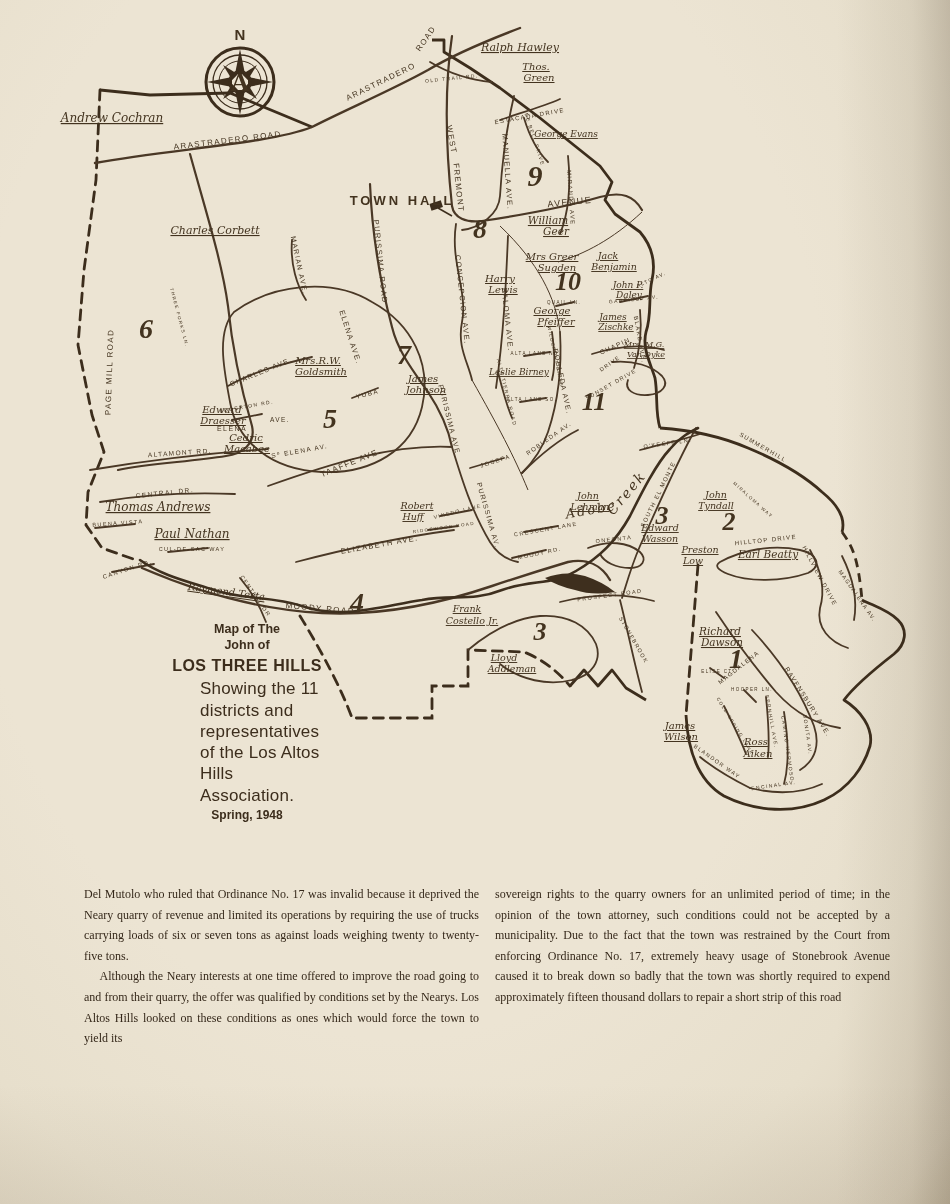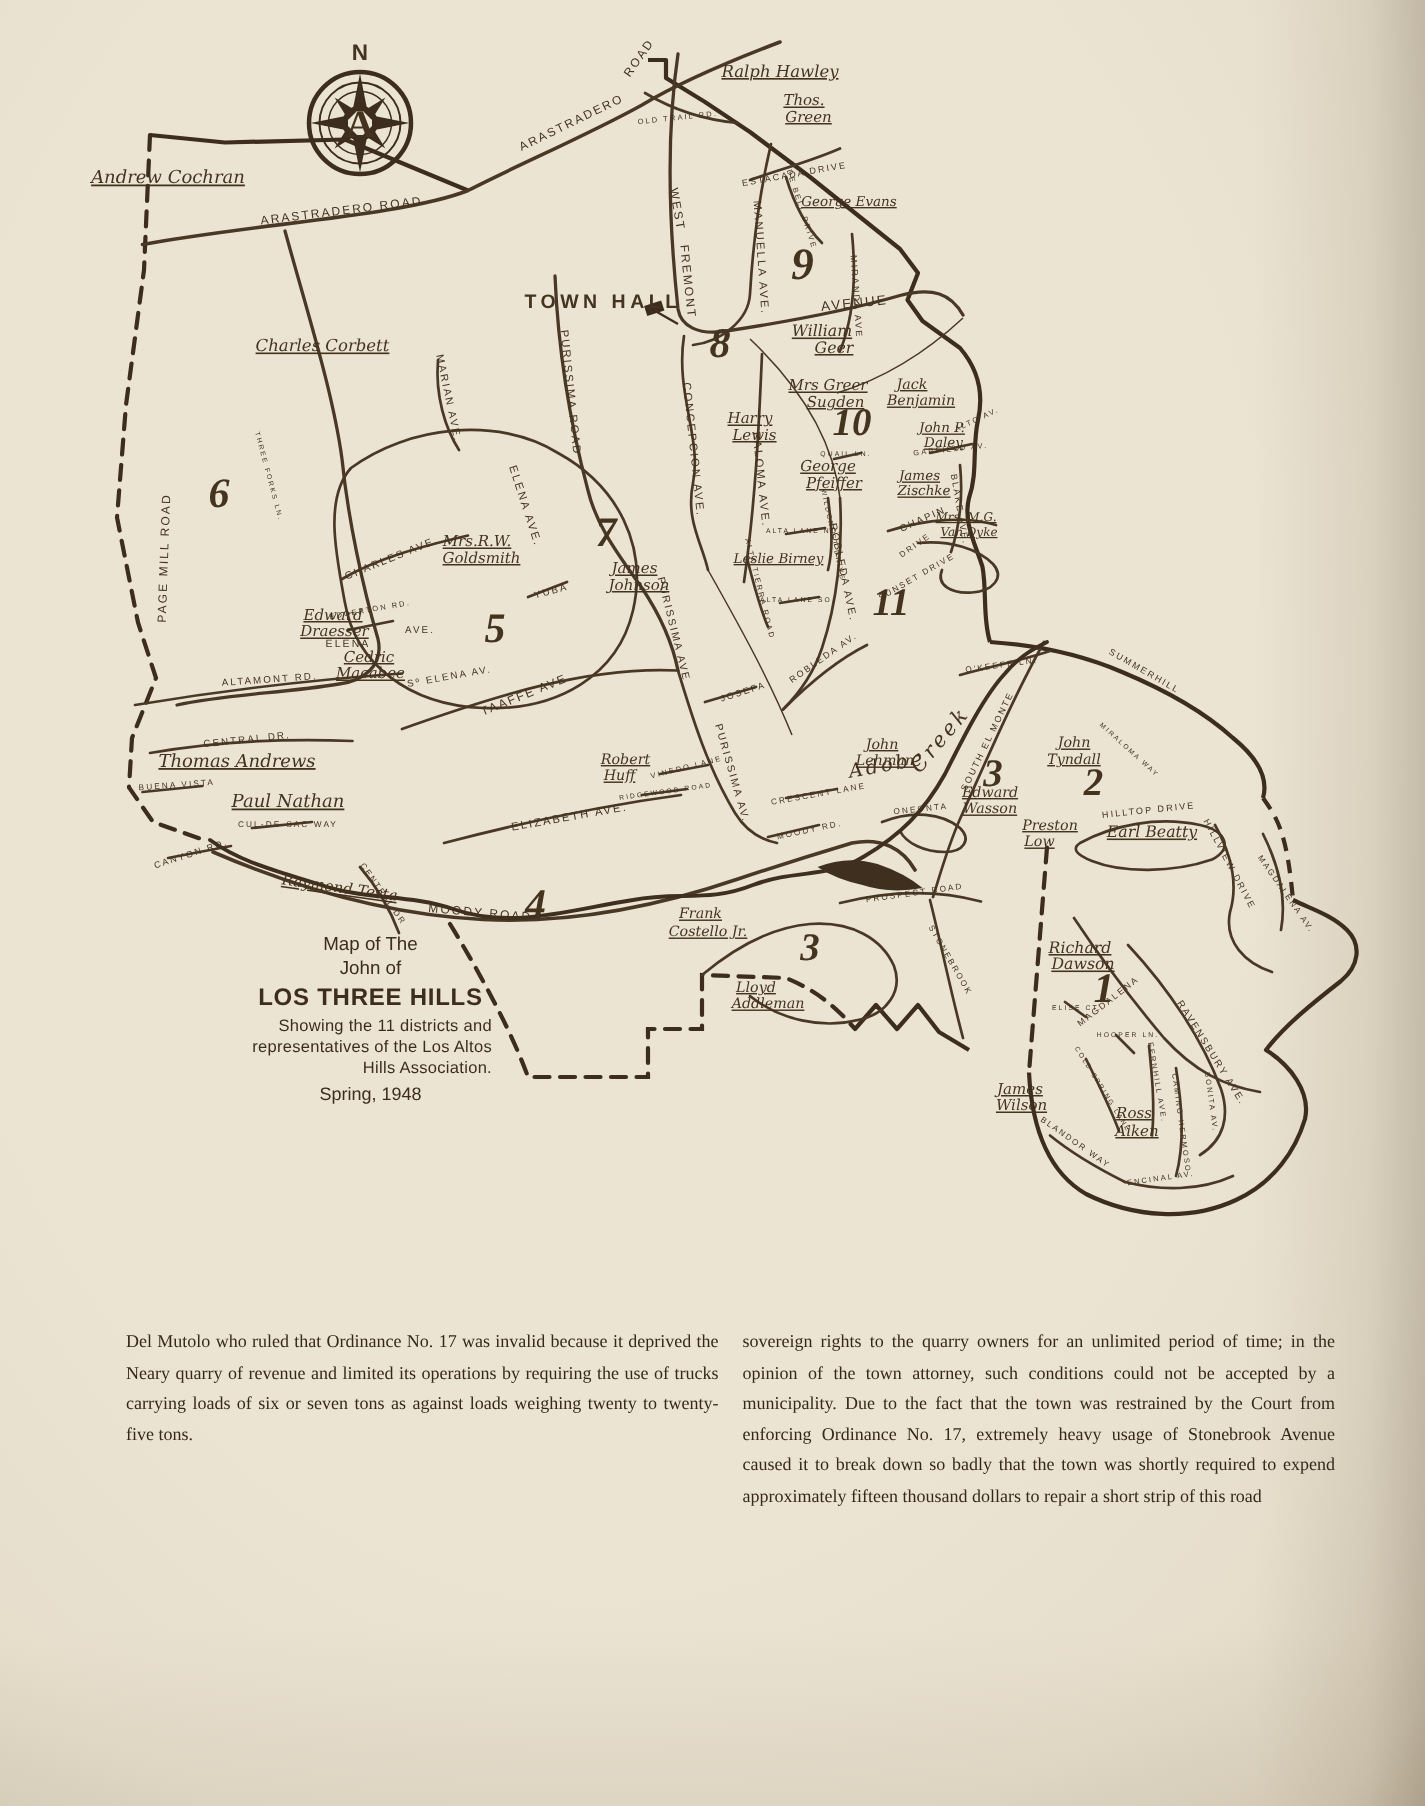--- a/index.html
+++ b/index.html
@@ -17,24 +17,24 @@
   .lbl-town{font-family:"Liberation Sans",sans-serif;letter-spacing:3px;text-anchor:middle;font-weight:bold;}
   .lbl-name{font-family:"DejaVu Serif",serif;font-style:italic;text-decoration:underline;text-anchor:middle;}
   .lbl-district{font-family:"Liberation Serif",serif;font-style:italic;font-weight:bold;text-anchor:middle;}
   .lbl-creek{font-family:"DejaVu Serif",serif;font-style:italic;text-anchor:middle;letter-spacing:2px;}
   .compass-n{font-family:"Liberation Sans",sans-serif;font-weight:bold;font-size:15px;text-anchor:middle;}
   .compass-a{font-family:"Liberation Serif",serif;font-weight:bold;font-size:26px;text-anchor:middle;}
   .legend{
     position:absolute;left:166px;top:622px;width:162px;
     font-family:"Liberation Sans",sans-serif;color:#3c2d1c;line-height:1.25;
   }
-  .legend .c{text-align:center;}
+  .legend .c{text-align:center;font-weight:bold;}
   .legend-line{font-size:12.5px;}
   .legend-title{font-size:16px;font-weight:bold;letter-spacing:0.5px;margin:3px 0 2px 0;}
-  .legend-caption{font-size:11px;text-align:right;letter-spacing:0.2px;}
+  .legend-caption{font-size:17px;text-align:left;letter-spacing:0.2px;margin-left:34px;}
   .legend-date{font-size:12px;margin-top:2px;}
   .bodytext{
     position:absolute;left:84px;top:884px;width:806px;display:flex;gap:16px;
     font-size:12px;line-height:20.6px;text-align:justify;color:#35281a;
   }
   .col{width:395px;}
   .col p{margin:0;}
   .col p.indent{text-indent:1.3em;}
   .pageno{
     position:absolute;left:84px;top:1128px;width:776px;text-align:center;
@@ -316,19 +316,20 @@
     <div class="legend-line c">Map of The</div>
     <div class="legend-line c">John of</div>
     <div class="legend-title c">LOS THREE HILLS</div>
     <div class="legend-caption">Showing the 11 districts and representatives of the Los Altos Hills Association.</div>
     <div class="legend-date c">Spring, 1948</div>
   </div>
 
   <div class="bodytext">
     <div class="col">
       <p>Del Mutolo who ruled that Ordinance No. 17 was invalid because it deprived the Neary quarry of revenue and limited its operations by requiring the use of trucks carrying loads of six or seven tons as against loads weighing twenty to twenty-five tons.</p>
+      <p class="indent">Although the Neary interests at one time offered to improve the road going to and from their quarry, the offer was qualified by conditions set by the Nearys. Los Altos Hills looked on these conditions as ones which would force the town to yield its</p>
     </div>
     <div class="col">
       <p>sovereign rights to the quarry owners for an unlimited period of time; in the opinion of the town attorney, such conditions could not be accepted by a municipality. Due to the fact that the town was restrained by the Court from enforcing Ordinance No. 17, extremely heavy usage of Stonebrook Avenue caused it to break down so badly that the town was shortly required to expend approximately fifteen thousand dollars to repair a short strip of this road</p>
     </div>
   </div>
 
 </div>
 
 </body></html>

